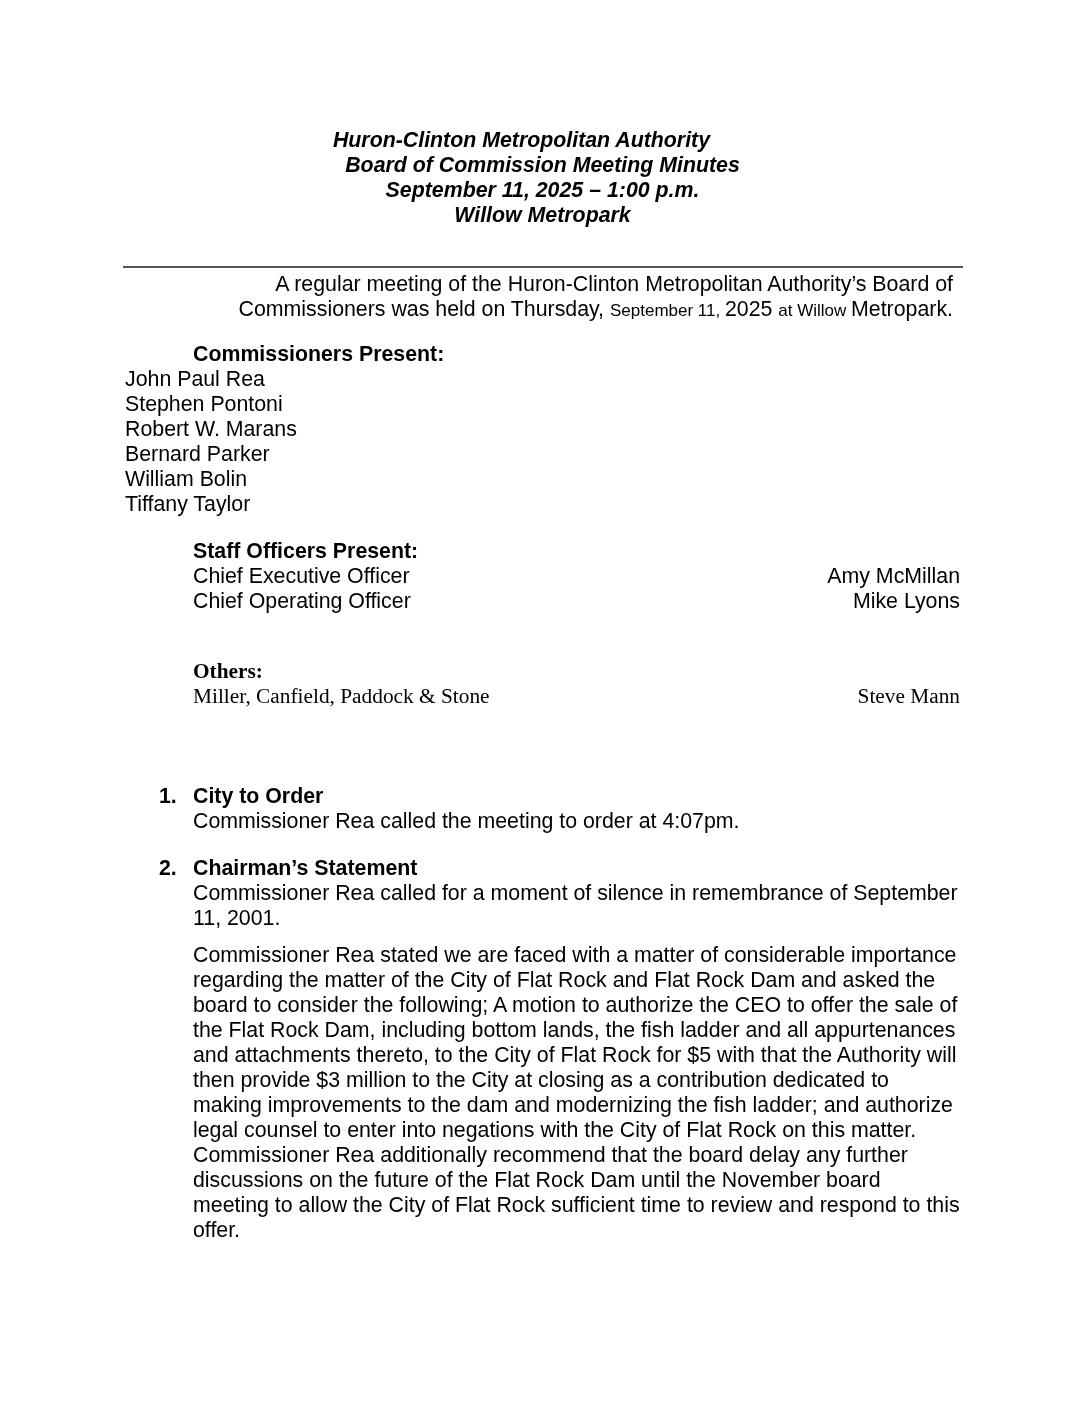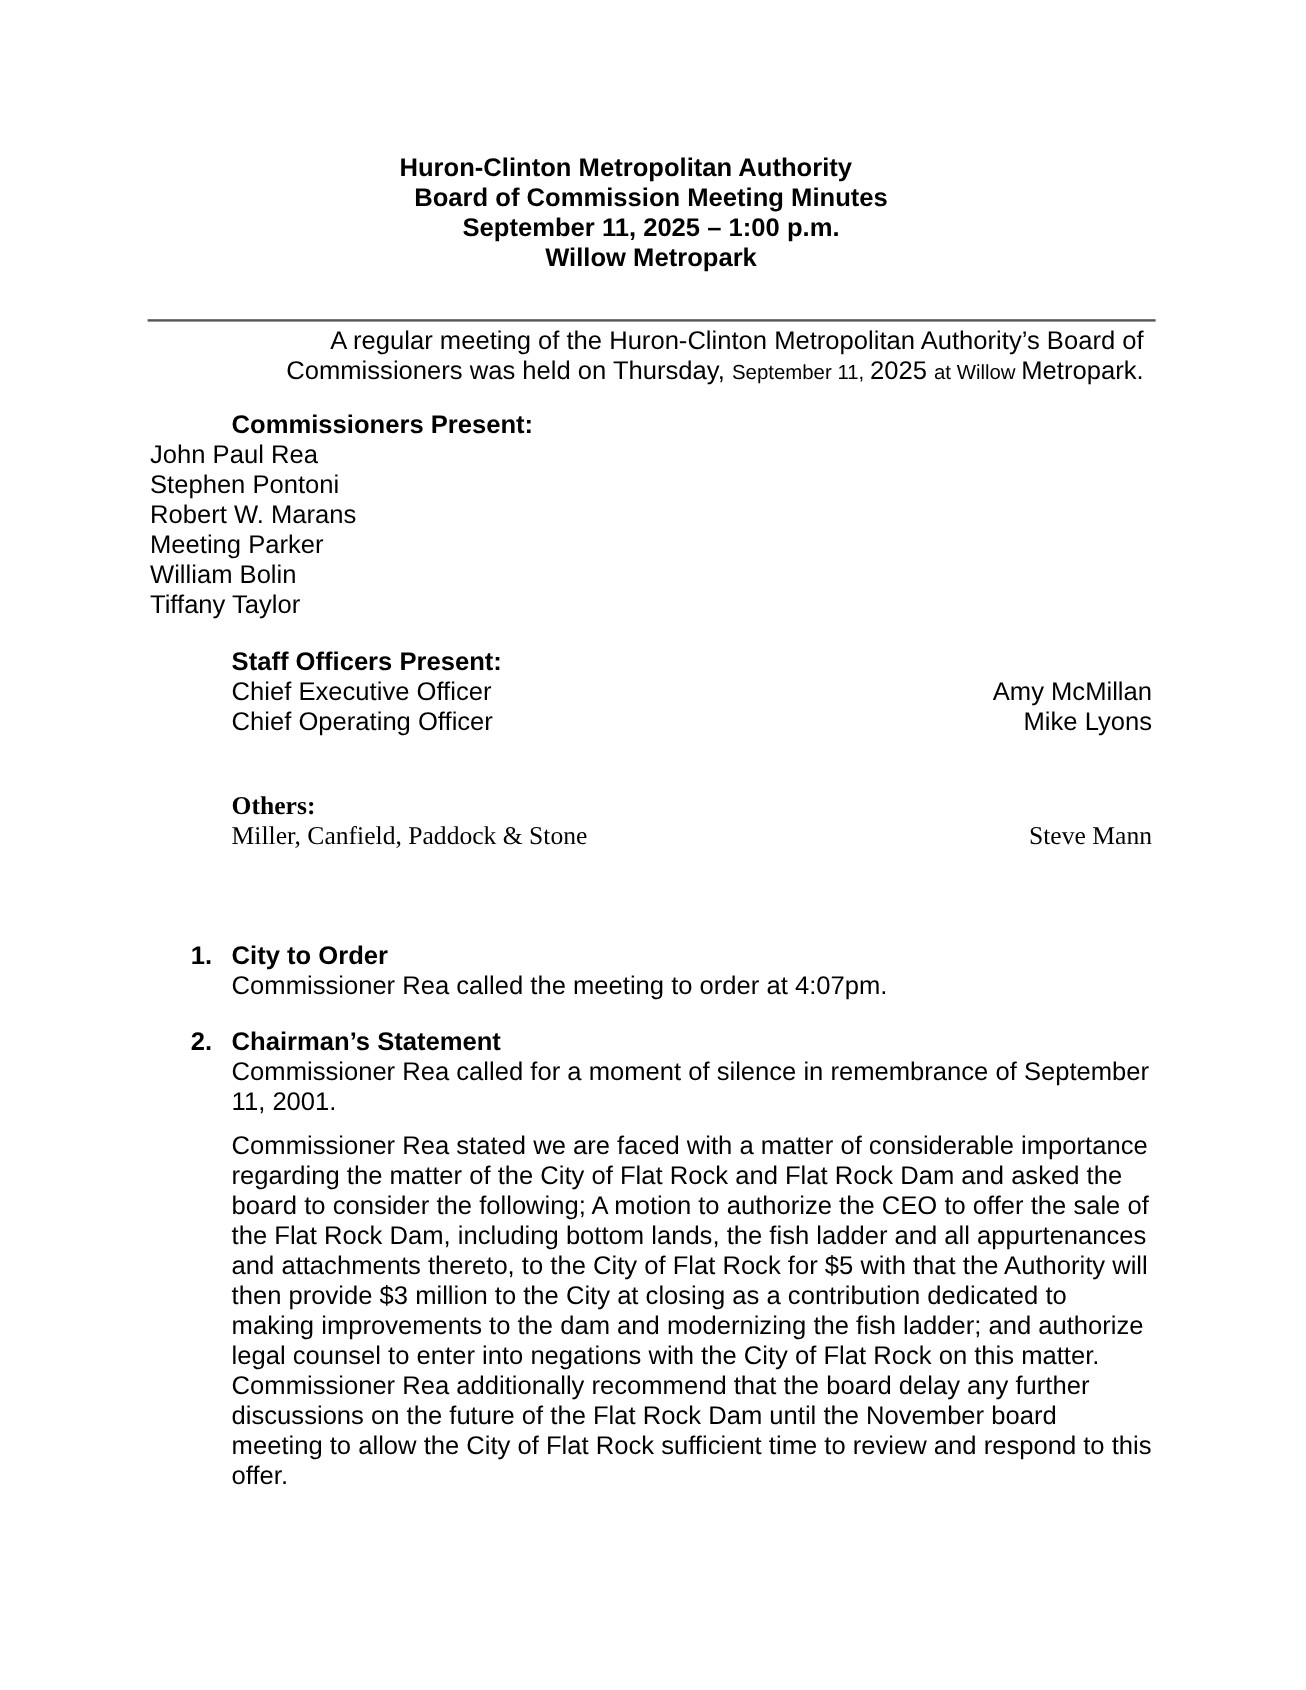--- a/index.html
+++ b/index.html
@@ -7,21 +7,21 @@
   body {
     width:1088px; height:1408px; position:relative; overflow:hidden;
     font-family:"Liberation Sans", "DejaVu Sans", sans-serif;
     color:#000000;
   }
   .doc {
     position:absolute; left:125px; top:0; width:835px;
     font-size:21.33px; line-height:25px;
   }
   .small { font-size:17px; }
-  .doc-header { margin-top:128px; text-align:center; font-weight:bold; }
+  .doc-header { margin-top:128px; text-align:center; font-weight:bold;font-style:italic; }
   .doc-header .line1 { position:relative; left:-21px; }
   .divider {
     margin-top:38px; margin-left:-2px; width:840px; height:0;
     border-top:2px solid #555555;
   }
   .intro { margin-top:4px; width:828px;text-align:right; }
   .section-heading { padding-left:68px; font-weight:bold; }
   .commissioners { margin-top:19px; }
   .names { text-align:left; }
   .staff { margin-top:22px; }
@@ -49,21 +49,21 @@
   <div class="divider"></div>
 
   <p class="intro"><span>A regular meeting of the Huron-Clinton Metropolitan Authority’s Board of Commissioners was held on Thursday, </span><span class="small">September 11, </span><span>2025 </span><span class="small">at Willow </span><span>Metropark.</span></p>
 
   <div class="commissioners">
     <div class="section-heading">Commissioners Present:</div>
     <div class="names">
       <div>John Paul Rea</div>
       <div>Stephen Pontoni</div>
       <div>Robert W. Marans</div>
-      <div>Meeting Parker</div>
+      <div>Bernard Parker</div>
       <div>William Bolin</div>
       <div>Tiffany Taylor</div>
     </div>
   </div>
 
   <div class="staff">
     <div class="section-heading">Staff Officers Present:</div>
     <div class="kv-row">
       <span>Chief Executive Officer</span>
       <span>Amy McMillan</span>

